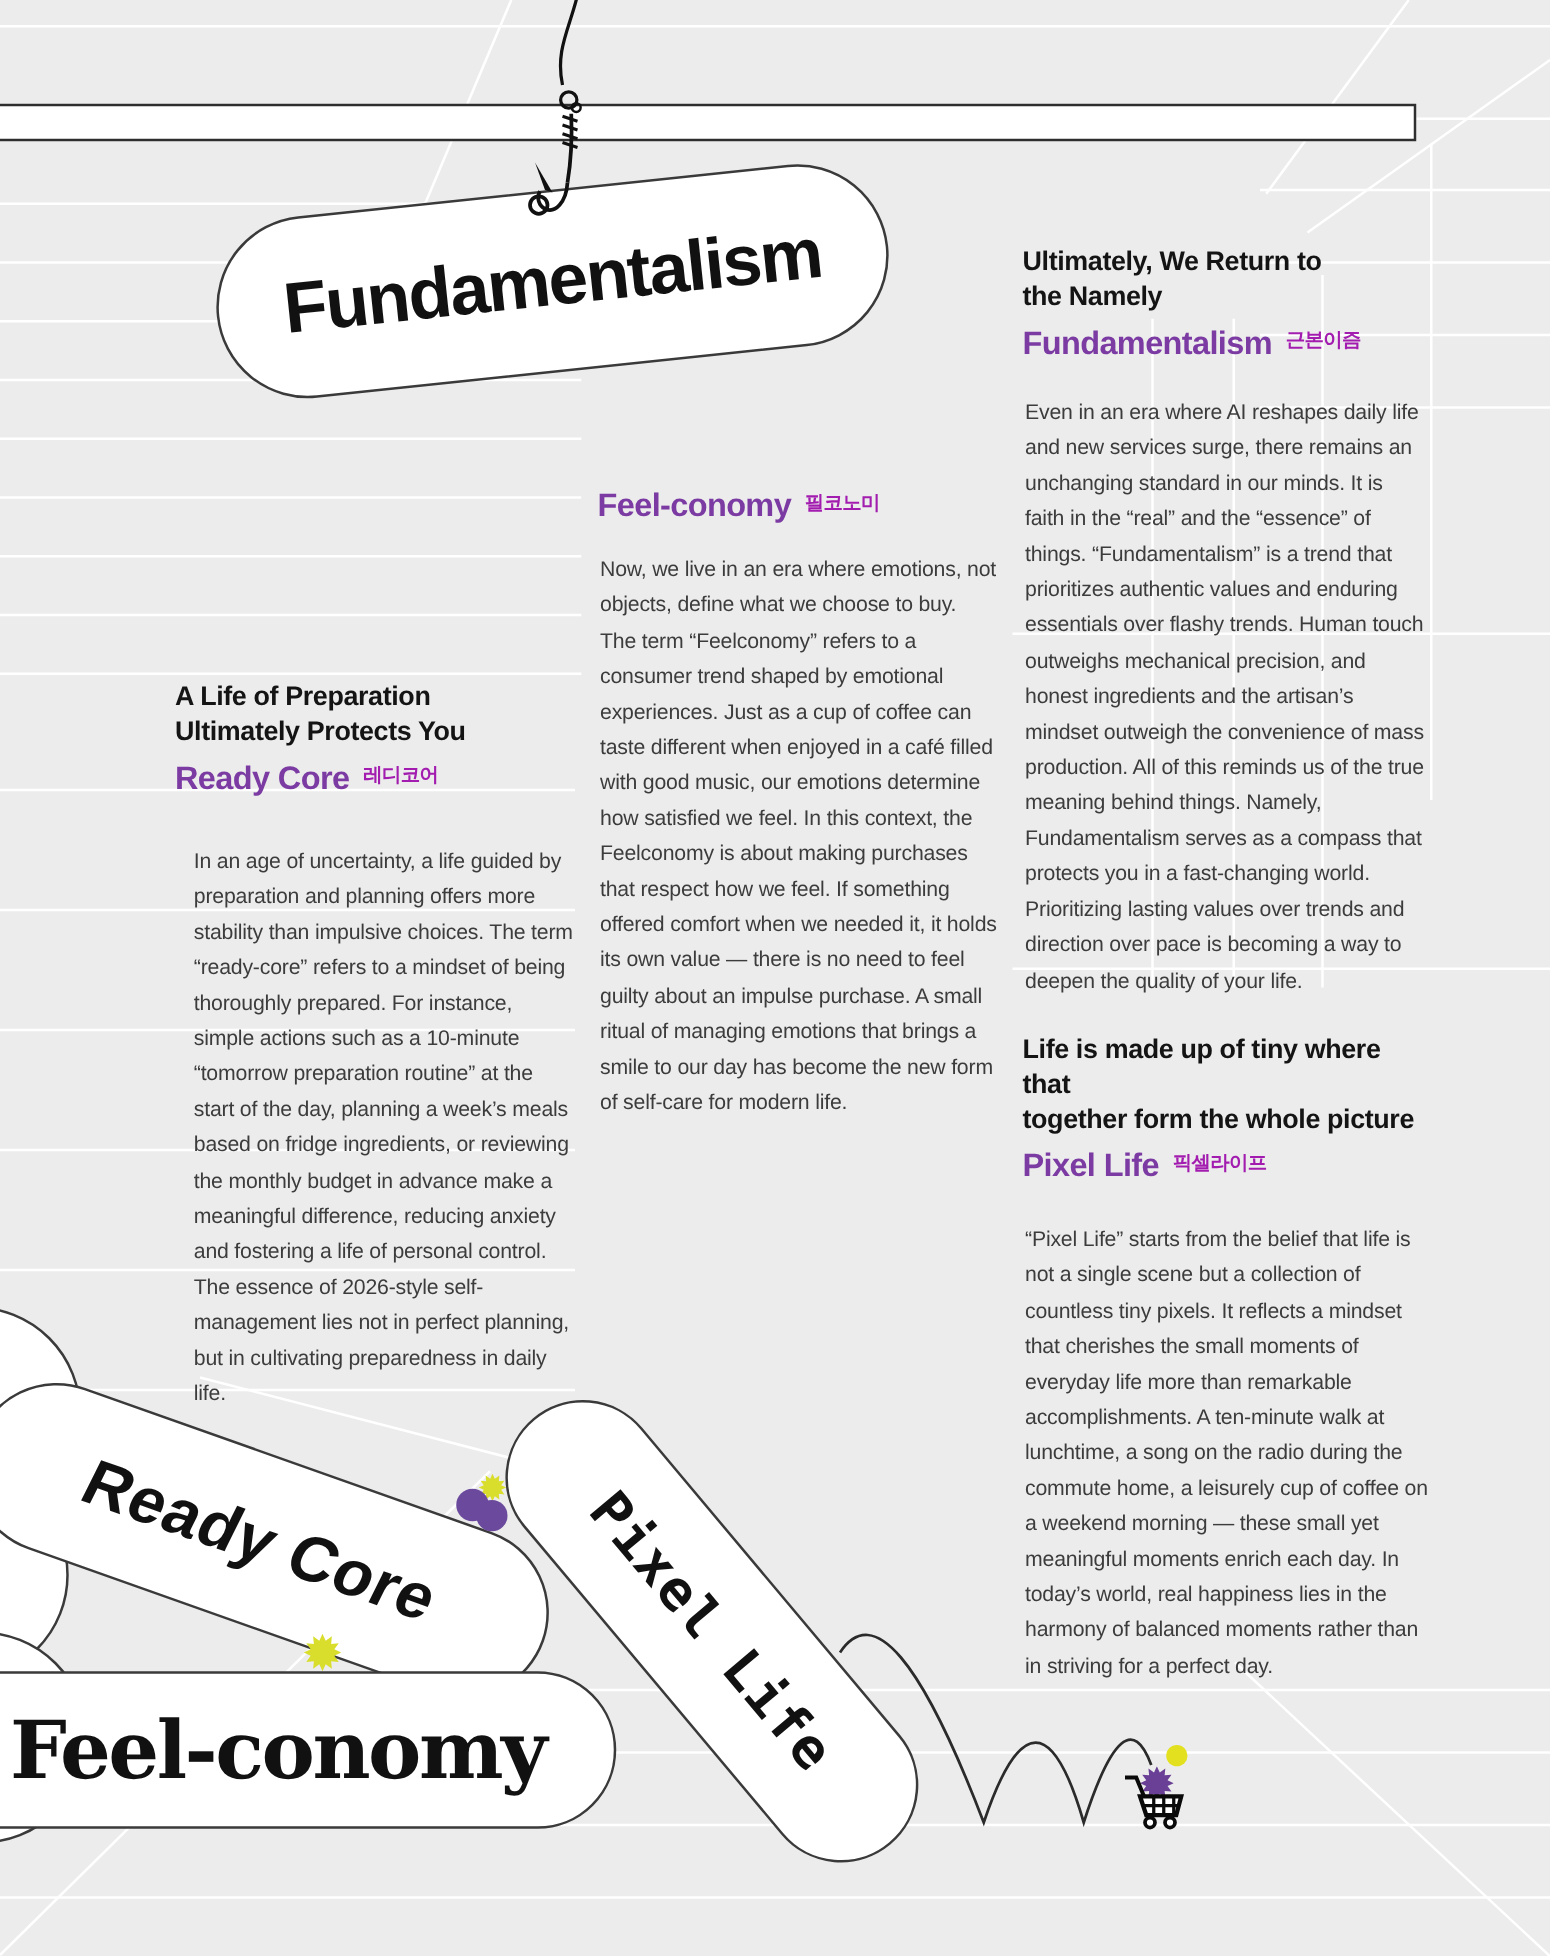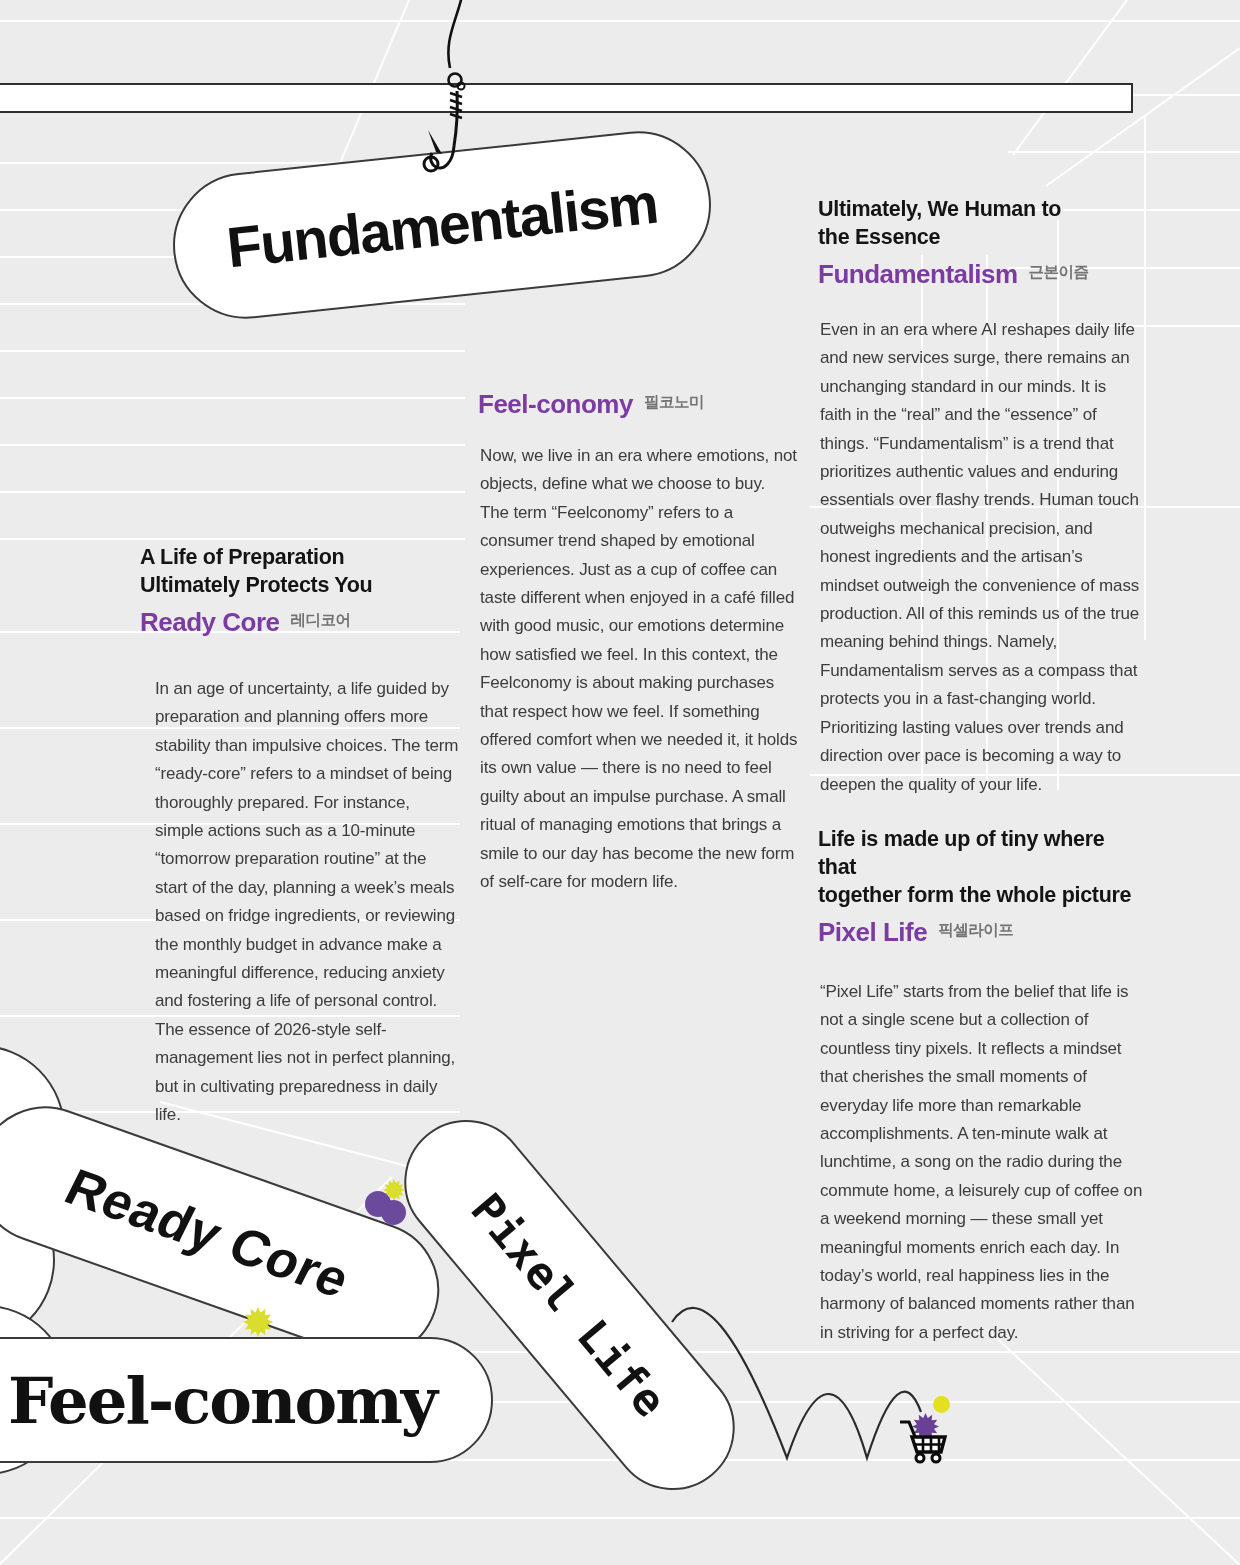--- a/index.html
+++ b/index.html
@@ -54,21 +54,21 @@
   .star-a{left:383px;top:1179px;width:22px;height:22px;z-index:3;}
   .star-b{left:243px;top:1307px;width:30px;height:30px;z-index:4;}
   .bounce-svg{position:absolute;left:660px;top:1270px;z-index:3;}
   .cart-svg{position:absolute;left:896px;top:1412px;z-index:4;}
   
   .article{position:absolute;z-index:1;}
   .a-head{margin:0;font-size:21.5px;line-height:28px;font-weight:700;color:#141414;letter-spacing:-0.3px;}
   .a-head .hl{display:block;}
   .term-row{display:flex;align-items:flex-start;gap:11px;margin-top:7px;}
   .term{font-size:26px;line-height:32px;font-weight:700;color:#7b3ba3;letter-spacing:-0.5px;}
-  .term-ko{font-size:15.5px;font-weight:700;color:#737373;margin-top:4px;letter-spacing:-0.5px;}
+  .term-ko{font-size:15.5px;font-weight:700;color:#a21caf;margin-top:4px;letter-spacing:-0.5px;}
   .a-body{margin:0;font-size:17px;line-height:28.4px;color:#3c3c3c;letter-spacing:-0.15px;padding-left:2px;}
   .art-ready{left:140px;top:543px;width:322px;} .art-ready .a-body{margin-top:37px;padding-left:15px;}
   .art-feel{left:478px;top:381px;width:320px;} .art-feel .a-body{margin-top:22px;}
   .art-fund{left:818px;top:195px;width:322px;} .art-fund .a-body{margin-top:26px;}
   .art-pixel{left:818px;top:825px;width:326px;} .art-pixel .a-body{margin-top:30px;}
 </style>
 </head>
 <body>
 
 <div class="canvas">
@@ -155,22 +155,22 @@
   <section class="article art-feel">
     <div class="term-row">
       <span class="term">Feel-conomy</span>
       <span class="term-ko">필코노미</span>
     </div>
     <p class="a-body">Now, we live in an era where emotions, not objects, define what we choose to buy. The term “Feelconomy” refers to a consumer trend shaped by emotional experiences. Just as a cup of coffee can taste different when enjoyed in a café filled with good music, our emotions determine how satisfied we feel. In this context, the Feelconomy is about making purchases that respect how we feel. If something offered comfort when we needed it, it holds its own value — there is no need to feel guilty about an impulse purchase. A small ritual of managing emotions that brings a smile to our day has become the new form of self-care for modern life.</p>
   </section>
 
   <section class="article art-fund">
     <h2 class="a-head">
-      <span class="hl">Ultimately, We Human to</span>
-      <span class="hl">the Essence</span>
+      <span class="hl">Ultimately, We Return to</span>
+      <span class="hl">the Namely</span>
     </h2>
     <div class="term-row">
       <span class="term">Fundamentalism</span>
       <span class="term-ko">근본이즘</span>
     </div>
     <p class="a-body">Even in an era where AI reshapes daily life and new services surge, there remains an unchanging standard in our minds. It is faith in the “real” and the “essence” of things. “Fundamentalism” is a trend that prioritizes authentic values and enduring essentials over flashy trends. Human touch outweighs mechanical precision, and honest ingredients and the artisan’s mindset outweigh the convenience of mass production. All of this reminds us of the true meaning behind things. Namely, Fundamentalism serves as a compass that protects you in a fast-changing world. Prioritizing lasting values over trends and direction over pace is becoming a way to deepen the quality of your life.</p>
   </section>
 
   <section class="article art-pixel">
     <h2 class="a-head">

